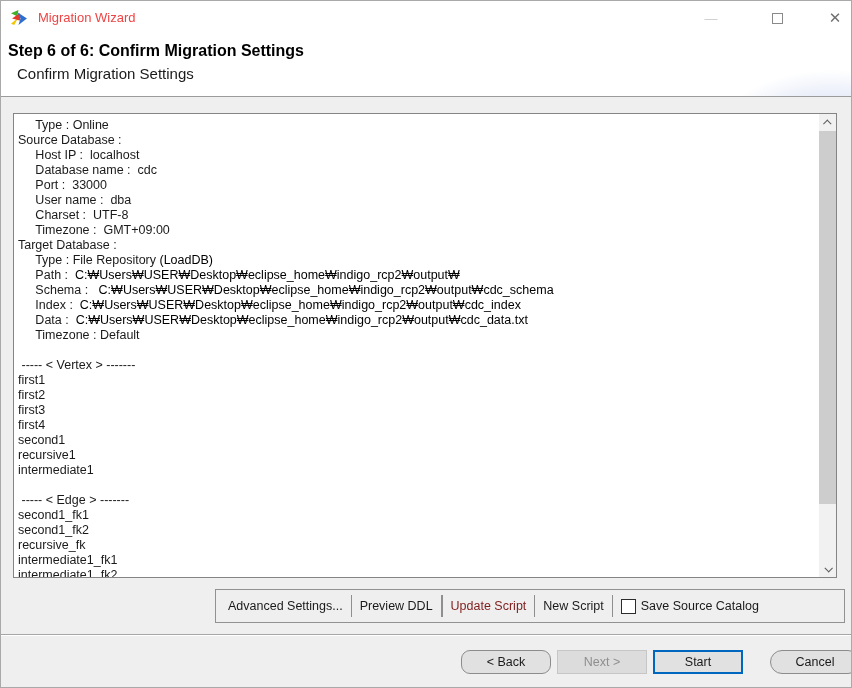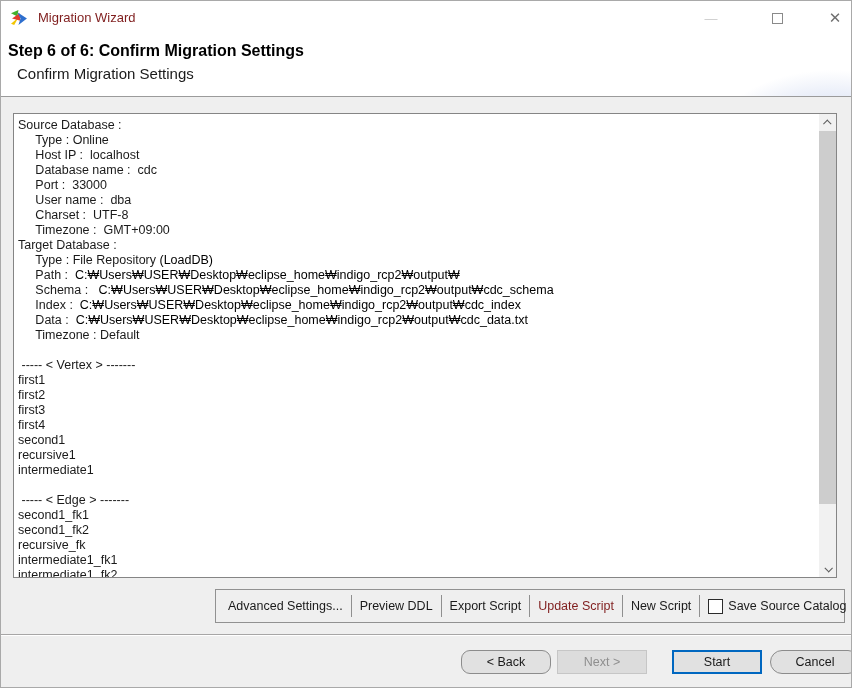--- a/index.html
+++ b/index.html
@@ -16,21 +16,21 @@
     pointer-events:none; z-index:50;
   }
   
   .titlebar {
     position:absolute; left:0; top:0; width:852px; height:36px;
     background:#ffffff;
   }
   .app-icon { position:absolute; left:11px; top:10px; width:17px; height:17px; }
   .title-text {
     position:absolute; left:38px; top:10px;
-    font-size:13px; color:#7f1d1d;
+    font-size:13px; color:#ef4444;
   }
   .win-btn {
     position:absolute; top:0; width:46px; height:36px;
     display:flex; align-items:center; justify-content:center;
     color:#6f6f6f; font-size:14px;
   }
   .btn-min { left:688px; color:#cccccc; font-size:13px; }
   .btn-max { left:754px; }
   .max-box { width:11px; height:11px; border:1px solid #8a8a8a; }
   .btn-close { left:812px; font-size:15px; }
@@ -116,21 +116,21 @@
     border-top:1px solid #a7a6a6; border-bottom:1px solid #ffffff;
   }
   .f-btn {
     position:absolute; top:650px; width:90px; height:24px;
     background:#e1e1e1; border:1px solid #8c8c8c;
     font-size:12.5px; color:#1a1a1a; font-family:inherit;
     display:flex; align-items:center; justify-content:center; cursor:default;
   }
   .f-back   { left:461px;border-radius:9px; }
   .f-next   { left:557px; background:#dcdcdc; border-color:#c6c6c6; color:#8f8f8f; }
-  .f-start  { left:653px; border:2px solid #0067c0;margin-left:19px; }
+  .f-start  { left:653px; border:2px solid #0067c0; }
   .f-cancel { left:770px;border-radius:12px; }
 </style>
 </head>
 <body>
 
 <div class="window-frame"></div>
 
 <div class="titlebar">
   <svg class="app-icon" viewBox="0 0 16 16">
     <polygon points="0,3 7,0 6,6" fill="#43b02a"></polygon>
@@ -150,22 +150,22 @@
   </div>
 </div>
 
 <div class="banner">
   <div class="step-title">Step 6 of 6: Confirm Migration Settings</div>
   <div class="step-subtitle">Confirm Migration Settings</div>
 </div>
 
 <div class="console">
   <div class="console-inner">
+      <div class="cline"><span>     Type : Online</span></div>
       <div class="cline"><span>Source Database : </span></div>
-      <div class="cline"><span>     Type : Online</span></div>
       <div class="cline"><span>     Host IP :  localhost</span></div>
       <div class="cline"><span>     Database name :  cdc</span></div>
       <div class="cline"><span>     Port :  33000</span></div>
       <div class="cline"><span>     User name :  dba</span></div>
       <div class="cline"><span>     Charset :  UTF-8</span></div>
       <div class="cline"><span>     Timezone :  GMT+09:00</span></div>
       <div class="cline"><span>Target Database : </span></div>
       <div class="cline"><span>     Type : File Repository </span><span class="blue">(LoadDB)</span></div>
       <div class="cline"><span>     Path :  </span><span class="blue">C:₩Users₩USER₩Desktop₩eclipse_home₩indigo_rcp2₩output₩</span></div>
       <div class="cline"><span>     Schema :   </span><span class="blue">C:₩Users₩USER₩Desktop₩eclipse_home₩indigo_rcp2₩output₩cdc_schema</span></div>
@@ -198,21 +198,20 @@
         <div class="chev chev-down"></div>
       </div>
   </div>
 </div>
 
 <div class="toolbar">
   <button class="tb-btn">Advanced Settings...</button>
   <div class="tb-sep"></div>
   <button class="tb-btn">Preview DDL</button>
   <div class="tb-sep"></div>
-  <button class="tb-btn">Export Script</button>
   <div class="tb-sep"></div>
   <button class="tb-btn disabled">Update Script</button>
   <div class="tb-sep"></div>
   <button class="tb-btn">New Script</button>
   <div class="tb-sep"></div>
   <div class="tb-check">
     <div class="checkbox-box"></div>
     <span class="tb-check-label">Save Source Catalog</span>
   </div>
 </div>

